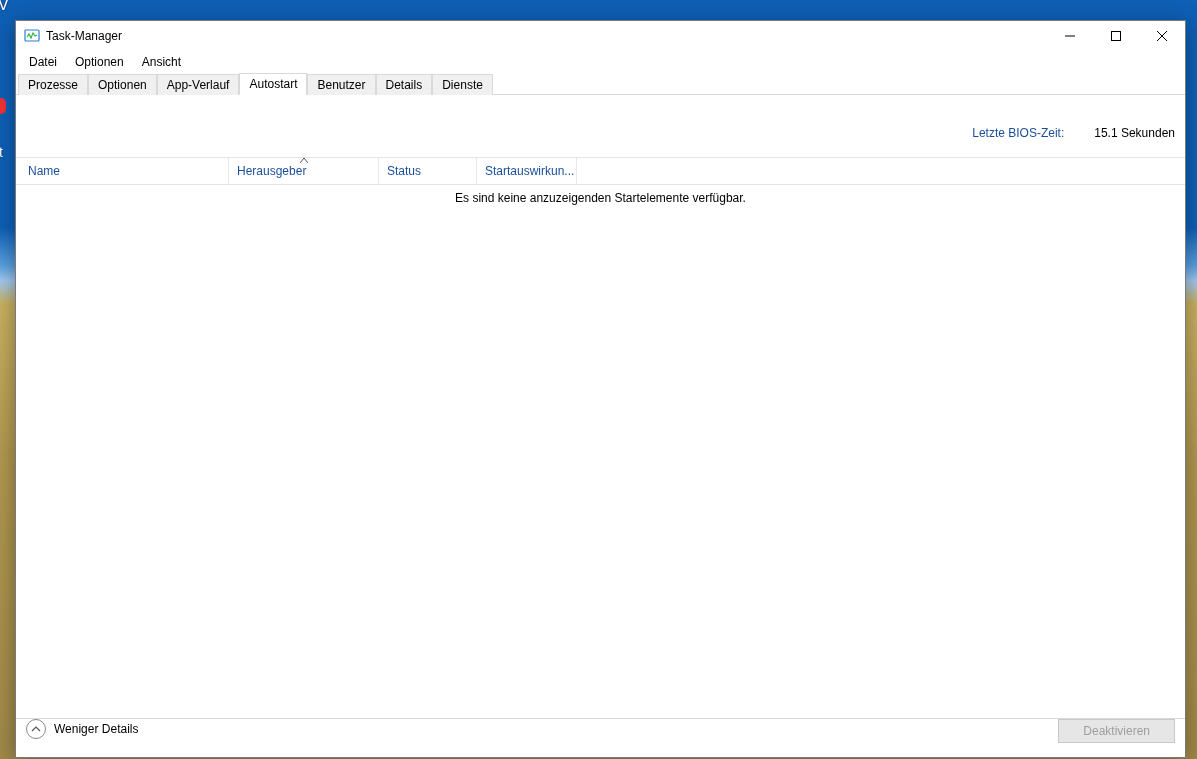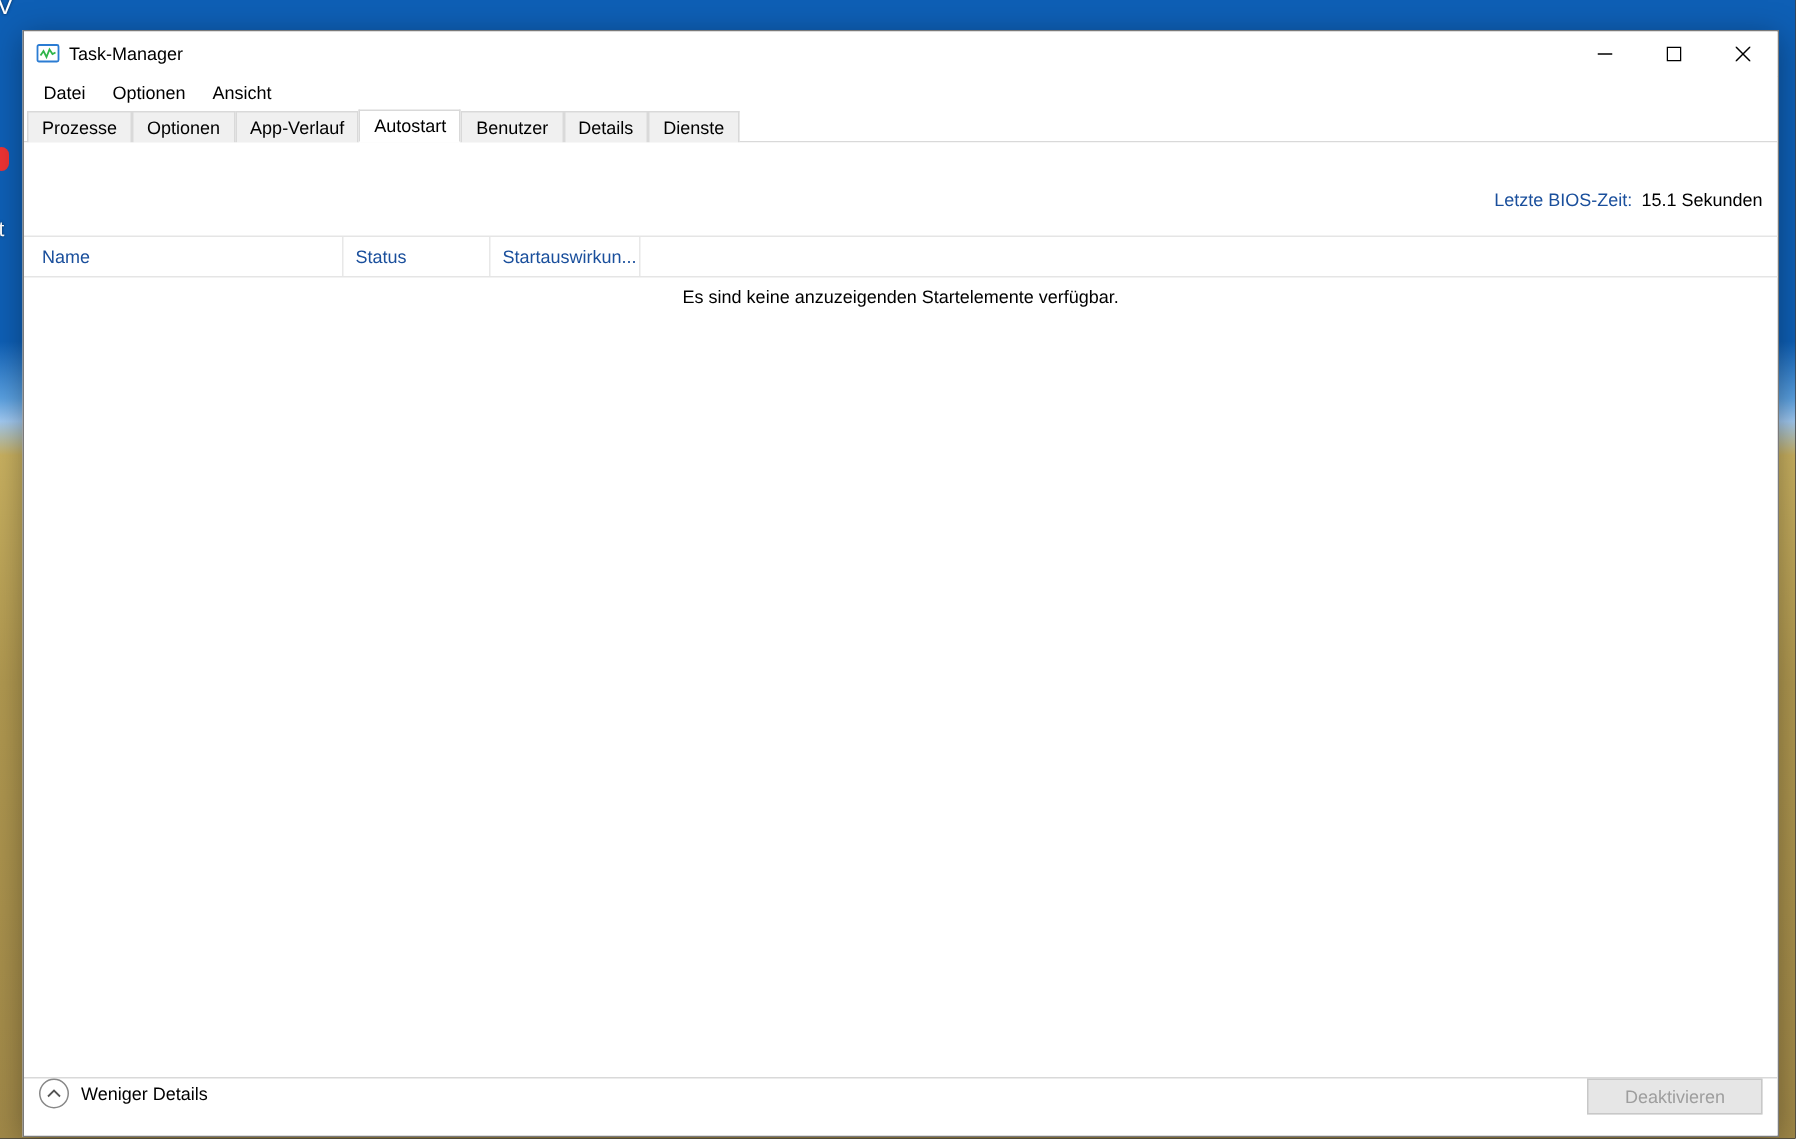--- a/index.html
+++ b/index.html
@@ -136,20 +136,21 @@
     background: #fff;
     position: relative;
   }
   .bios-row {
     display: flex;
     justify-content: flex-end;
     align-items: center;
     padding: 14px 10px 0 0;
     height: 48px;
     font-size: 12px;
+    gap: 24px;
   }
   .bios-label { color: #1a4f9c; margin-right: 6px; }
   .bios-value { color: #000; }
   .column-headers {
     display: flex;
     border-top: 1px solid #e5e5e5;
     border-bottom: 1px solid #e5e5e5;
     height: 26px;
     align-items: center;
     font-size: 12px;
@@ -272,20 +273,28 @@
 
       <div class="bios-row">
         <span class="bios-label">Letzte BIOS-Zeit:</span>
         <span class="bios-value">15.1 Sekunden</span>
       </div>
 
       <div class="column-headers">
         <div class="col col-name">
           <span>Name</span>
         </div>
+        <div class="col col-pub sort">
+          <span class="chev">
+            <svg width="8" height="5" viewBox="0 0 8 5">
+                <polyline points="0,5 4,0 8,5" fill="none" stroke="#555" stroke-width="1"></polyline>
+              </svg>
+          </span>
+          <span>Herausgeber</span>
+        </div>
         <div class="col col-status">
           <span>Status</span>
         </div>
         <div class="col col-impact">
           <span>Startauswirkun...</span>
         </div>
       </div>
 
       <div class="empty-msg">Es sind keine anzuzeigenden Startelemente verfügbar.</div>
 

